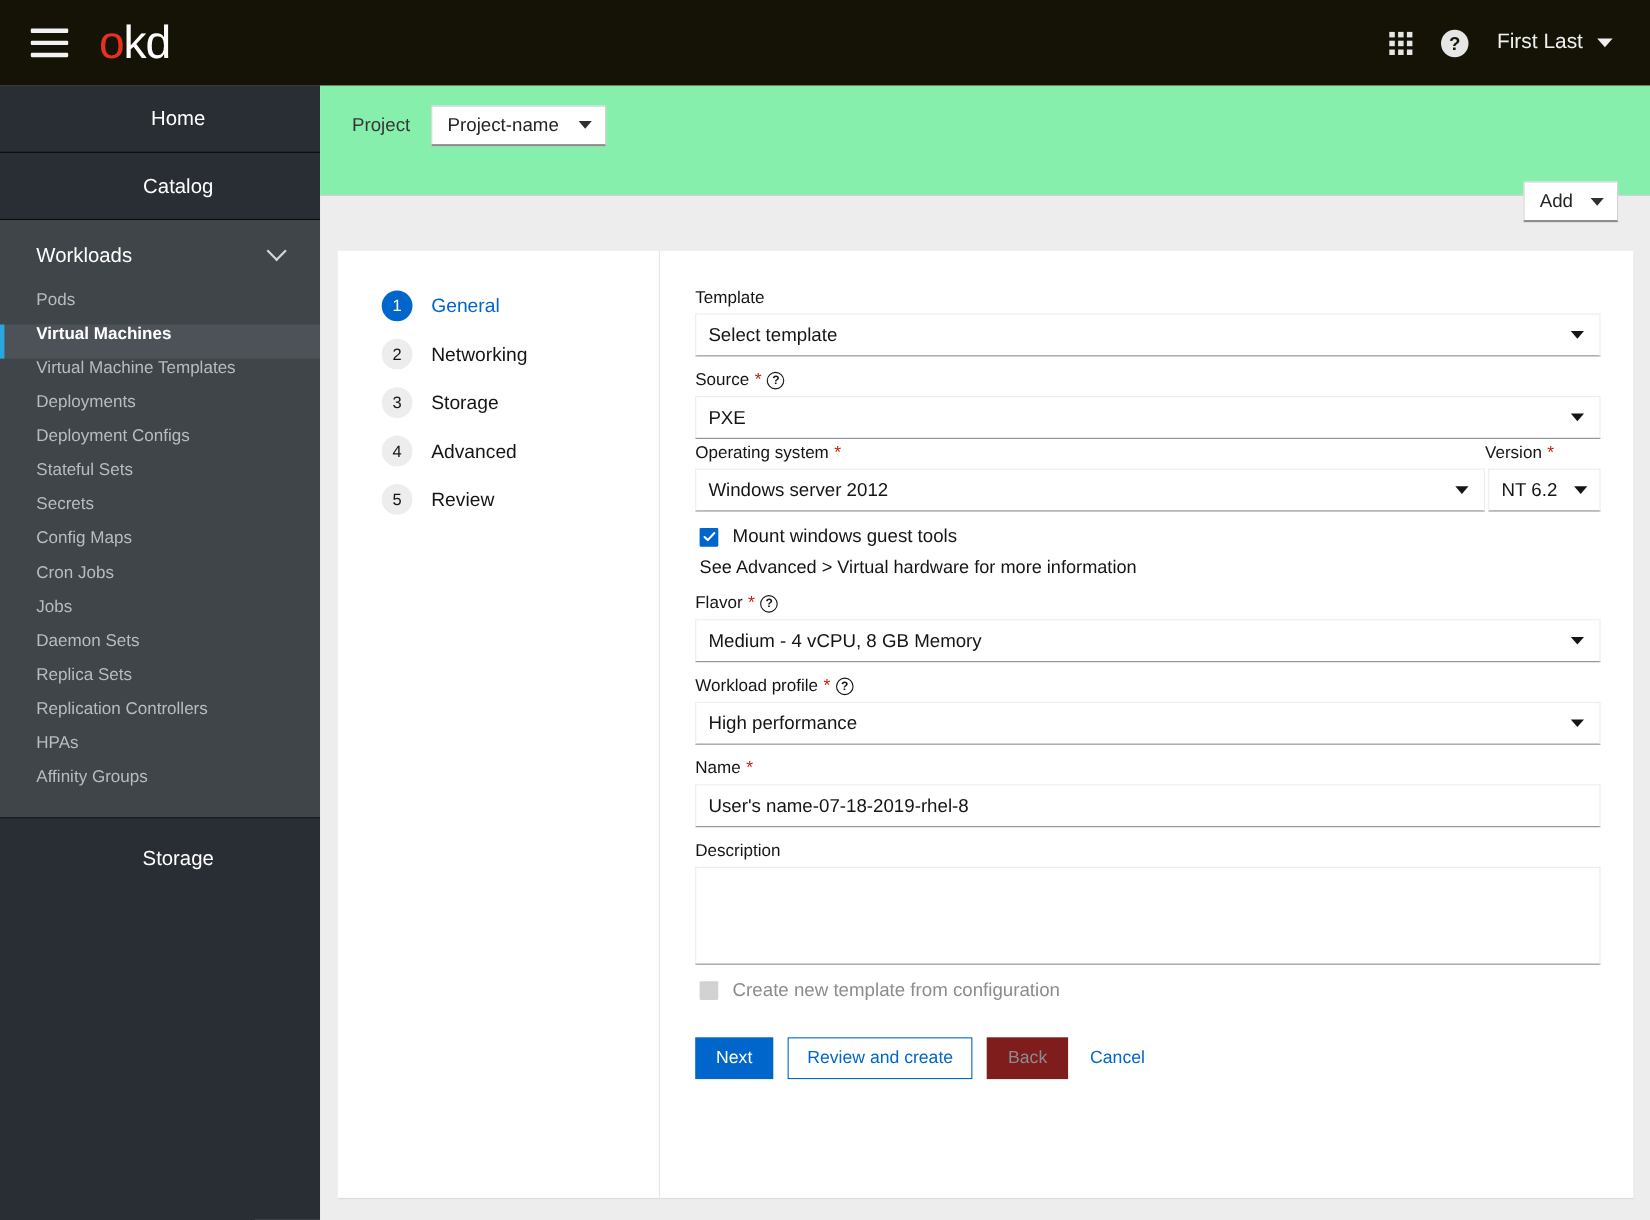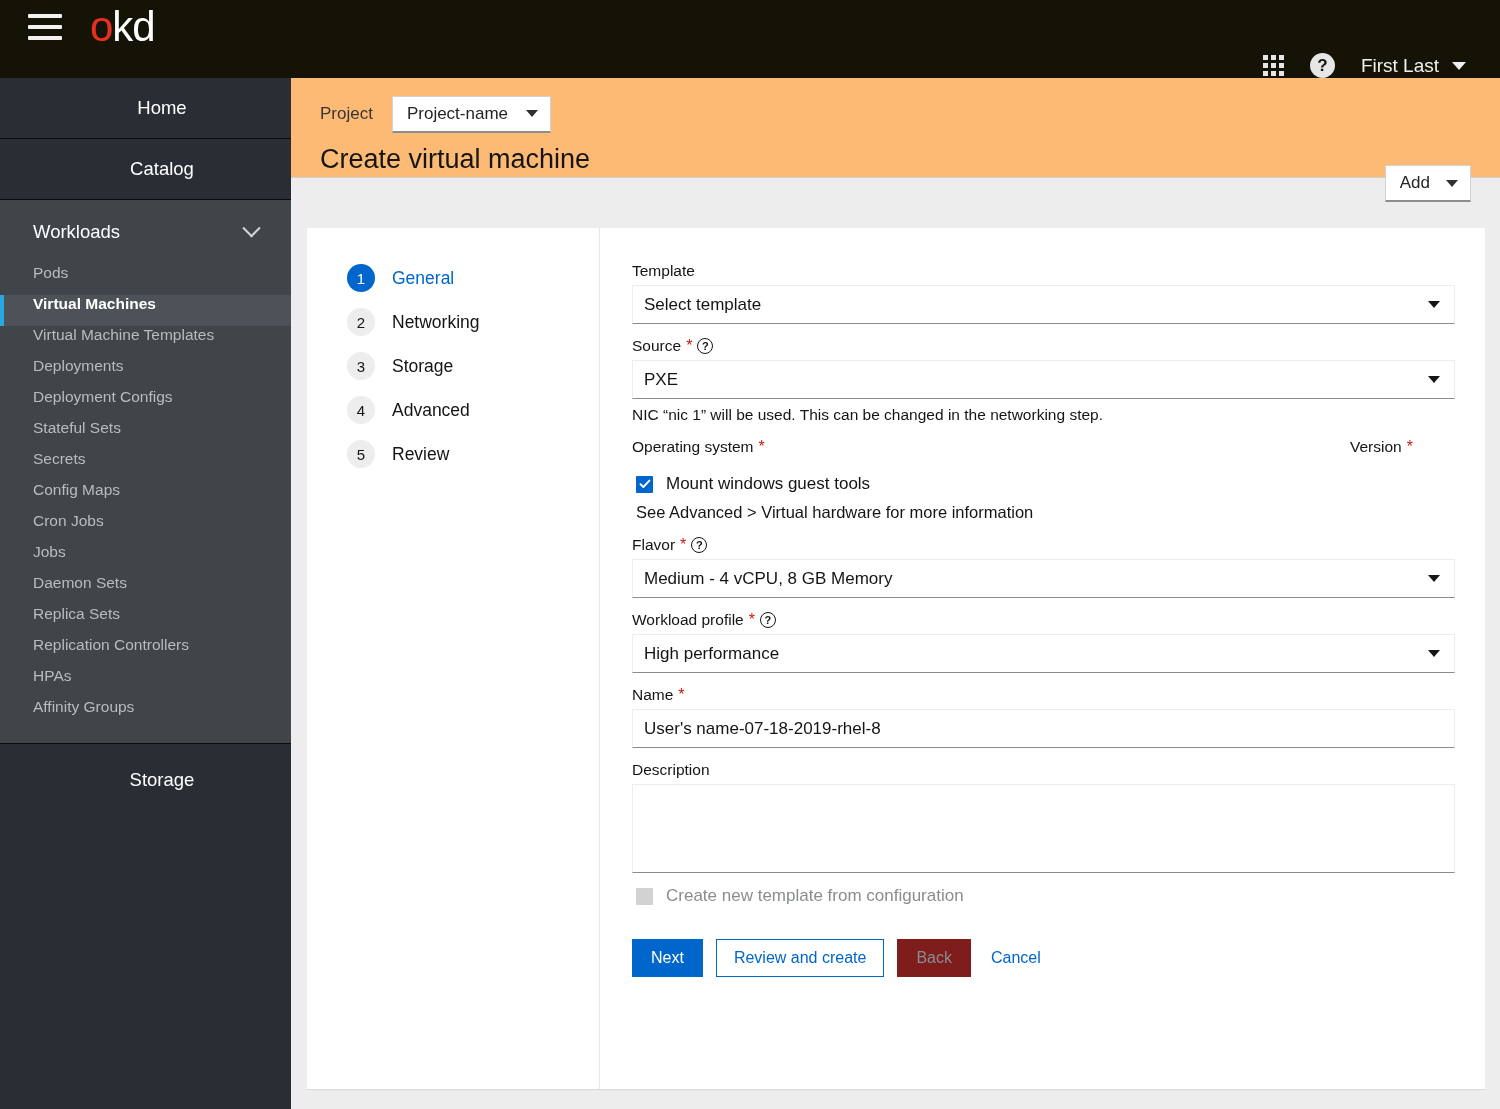--- a/index.html
+++ b/index.html
@@ -9,21 +9,21 @@
     overflow: hidden;
     background: #fff;
     font-family: "Liberation Sans", sans-serif;
     -webkit-font-smoothing: antialiased;
   }
   .app { position: relative; width: 1500px; height: 1109px; background: #ededed; }
 
   
   .masthead {
     position: absolute; top: 0; left: 0; width: 1500px; height: 78px;
-    background: #151306; display: flex; align-items: flex-start; flex-direction: column;
+    background: #151306; display: flex; align-items: center;
   }
   .masthead-left { display: flex; align-items: center; width: 291px; height: 78px; padding-left: 28px; }
   .hamburger { width: 34px; height: 26px; display: flex; flex-direction: column; justify-content: space-between; cursor: pointer; }
   .hamburger span { display: block; height: 4px; background: #f2f2f2; border-radius: 1px; }
   .brand { margin-left: 28px; font-size: 42px; line-height: 42px; font-weight: 400; letter-spacing: -1px; user-select: none; }
   .brand .o { color: #e8301e; }
   .brand .kd { color: #ffffff; }
   .masthead-right { margin-left: auto; display: flex; align-items: center; padding-right: 34px; gap: 26px; }
   .grid-icon { display: grid; grid-template-columns: repeat(3, 5px); grid-template-rows: repeat(3, 5px); gap: 3px; cursor: pointer; }
   .grid-icon i { display: block; width: 5px; height: 5px; background: #e6e6e6; }
@@ -55,21 +55,21 @@
     height: 31px; display: flex; align-items: flex-start; padding-left: 33px;
     color: #b8bcc0; font-size: 15.5px; cursor: pointer; position: relative;
   }
   .nav-item.active { background: #4d5258; color: #ffffff; font-weight: bold; }
   .nav-item.active::before { content: ""; position: absolute; left: 0; top: 0; bottom: 0; width: 4px; background: #27a8e0; }
   .nav-bottom { background: #292e34; }
   .nav-bottom .nav-top-item { border-bottom: none; height: 72px; }
 
   
   .content { position: absolute; top: 78px; left: 291px; width: 1209px; height: 1031px; background: #ededed; }
-  .page-head { background: #fdba74; padding: 0 0 0 0; border-bottom: 1px solid #d1d1d1; height: 100px; position: relative; }
+  .page-head { background: #86efac; padding: 0 0 0 0; border-bottom: 1px solid #d1d1d1; height: 100px; position: relative; }
   .project-bar { display: flex; align-items: center; height: 72px; padding-left: 29px; }
   .project-label { font-size: 17px; color: #363636; margin-right: 19px; }
   .project-select {
     height: 37px; min-width: 151px; border: 1px solid #d2d2d2; border-bottom: 2px solid #8b8d8f;
     background: #fff; display: flex; align-items: center; justify-content: space-between;
     padding: 0 12px 0 14px; font-size: 17px; color: #242424; cursor: pointer; gap: 18px;
   }
   .caret-sm { width: 0; height: 0; border-left: 6px solid transparent; border-right: 6px solid transparent; border-top: 7px solid #303030; }
   .add-button {
     position: absolute; right: 29px; top: 87px; height: 37px; min-width: 78px;
@@ -243,21 +243,20 @@
         <span class="project-label">Project</span>
         <div class="project-select">
           <span>Project-name</span>
           <span class="caret-sm"></span>
         </div>
       </div>
       <div class="add-button">
         <span>Add</span>
         <span class="caret-sm"></span>
       </div>
-      <div class="page-title">Create virtual machine</div>
     </div>
 
     <div class="wizard">
 
       <div class="steps">
         <div class="step active">
           <div class="step-num">1</div>
           <div class="step-label">General</div>
         </div>
         <div class="step">
@@ -293,38 +292,47 @@
         <div class="field" style="margin-top:13px;">
           <div class="label">
             <span>Source</span>
             <span class="req">*</span>
             <span class="q-icon">?</span>
           </div>
           <div class="control">
             <span>PXE</span>
             <span class="hdr-caret"></span>
           </div>
-          <div class="helper">NIC “nic 1” will be used. This can be changed in the networking step.</div>
         </div>
 
         <div class="field">
           <div style="display:flex;">
             <div class="col-main" style="flex:1;">
               <div class="label">
                 <span>Operating system</span>
                 <span class="req">*</span>
               </div>
             </div>
             <div class="col-ver" style="width:105px;">
               <div class="label">
                 <span>Version</span>
                 <span class="req">*</span>
               </div>
             </div>
           </div>
+          <div style="display:flex;">
+            <div class="control" style="flex:1;">
+              <span>Windows server 2012</span>
+              <span class="hdr-caret"></span>
+            </div>
+            <div class="control" style="width:102px; margin-left:3px; padding:0 11px;">
+              <span>NT 6.2</span>
+              <span class="hdr-caret"></span>
+            </div>
+          </div>
         </div>
 
         <div class="checkbox-row" style="margin-top:13px;">
           <span class="cb">
             <svg width="12" height="12" viewBox="0 0 12 12" aria-hidden="true">
                 <path d="M1.5 6.2 L4.4 9 L10.4 2.6" stroke="#ffffff" stroke-width="1.9" fill="none" stroke-linecap="round" stroke-linejoin="round"></path>
               </svg>
           </span>
           <span class="cb-label">Mount windows guest tools</span>
         </div>

